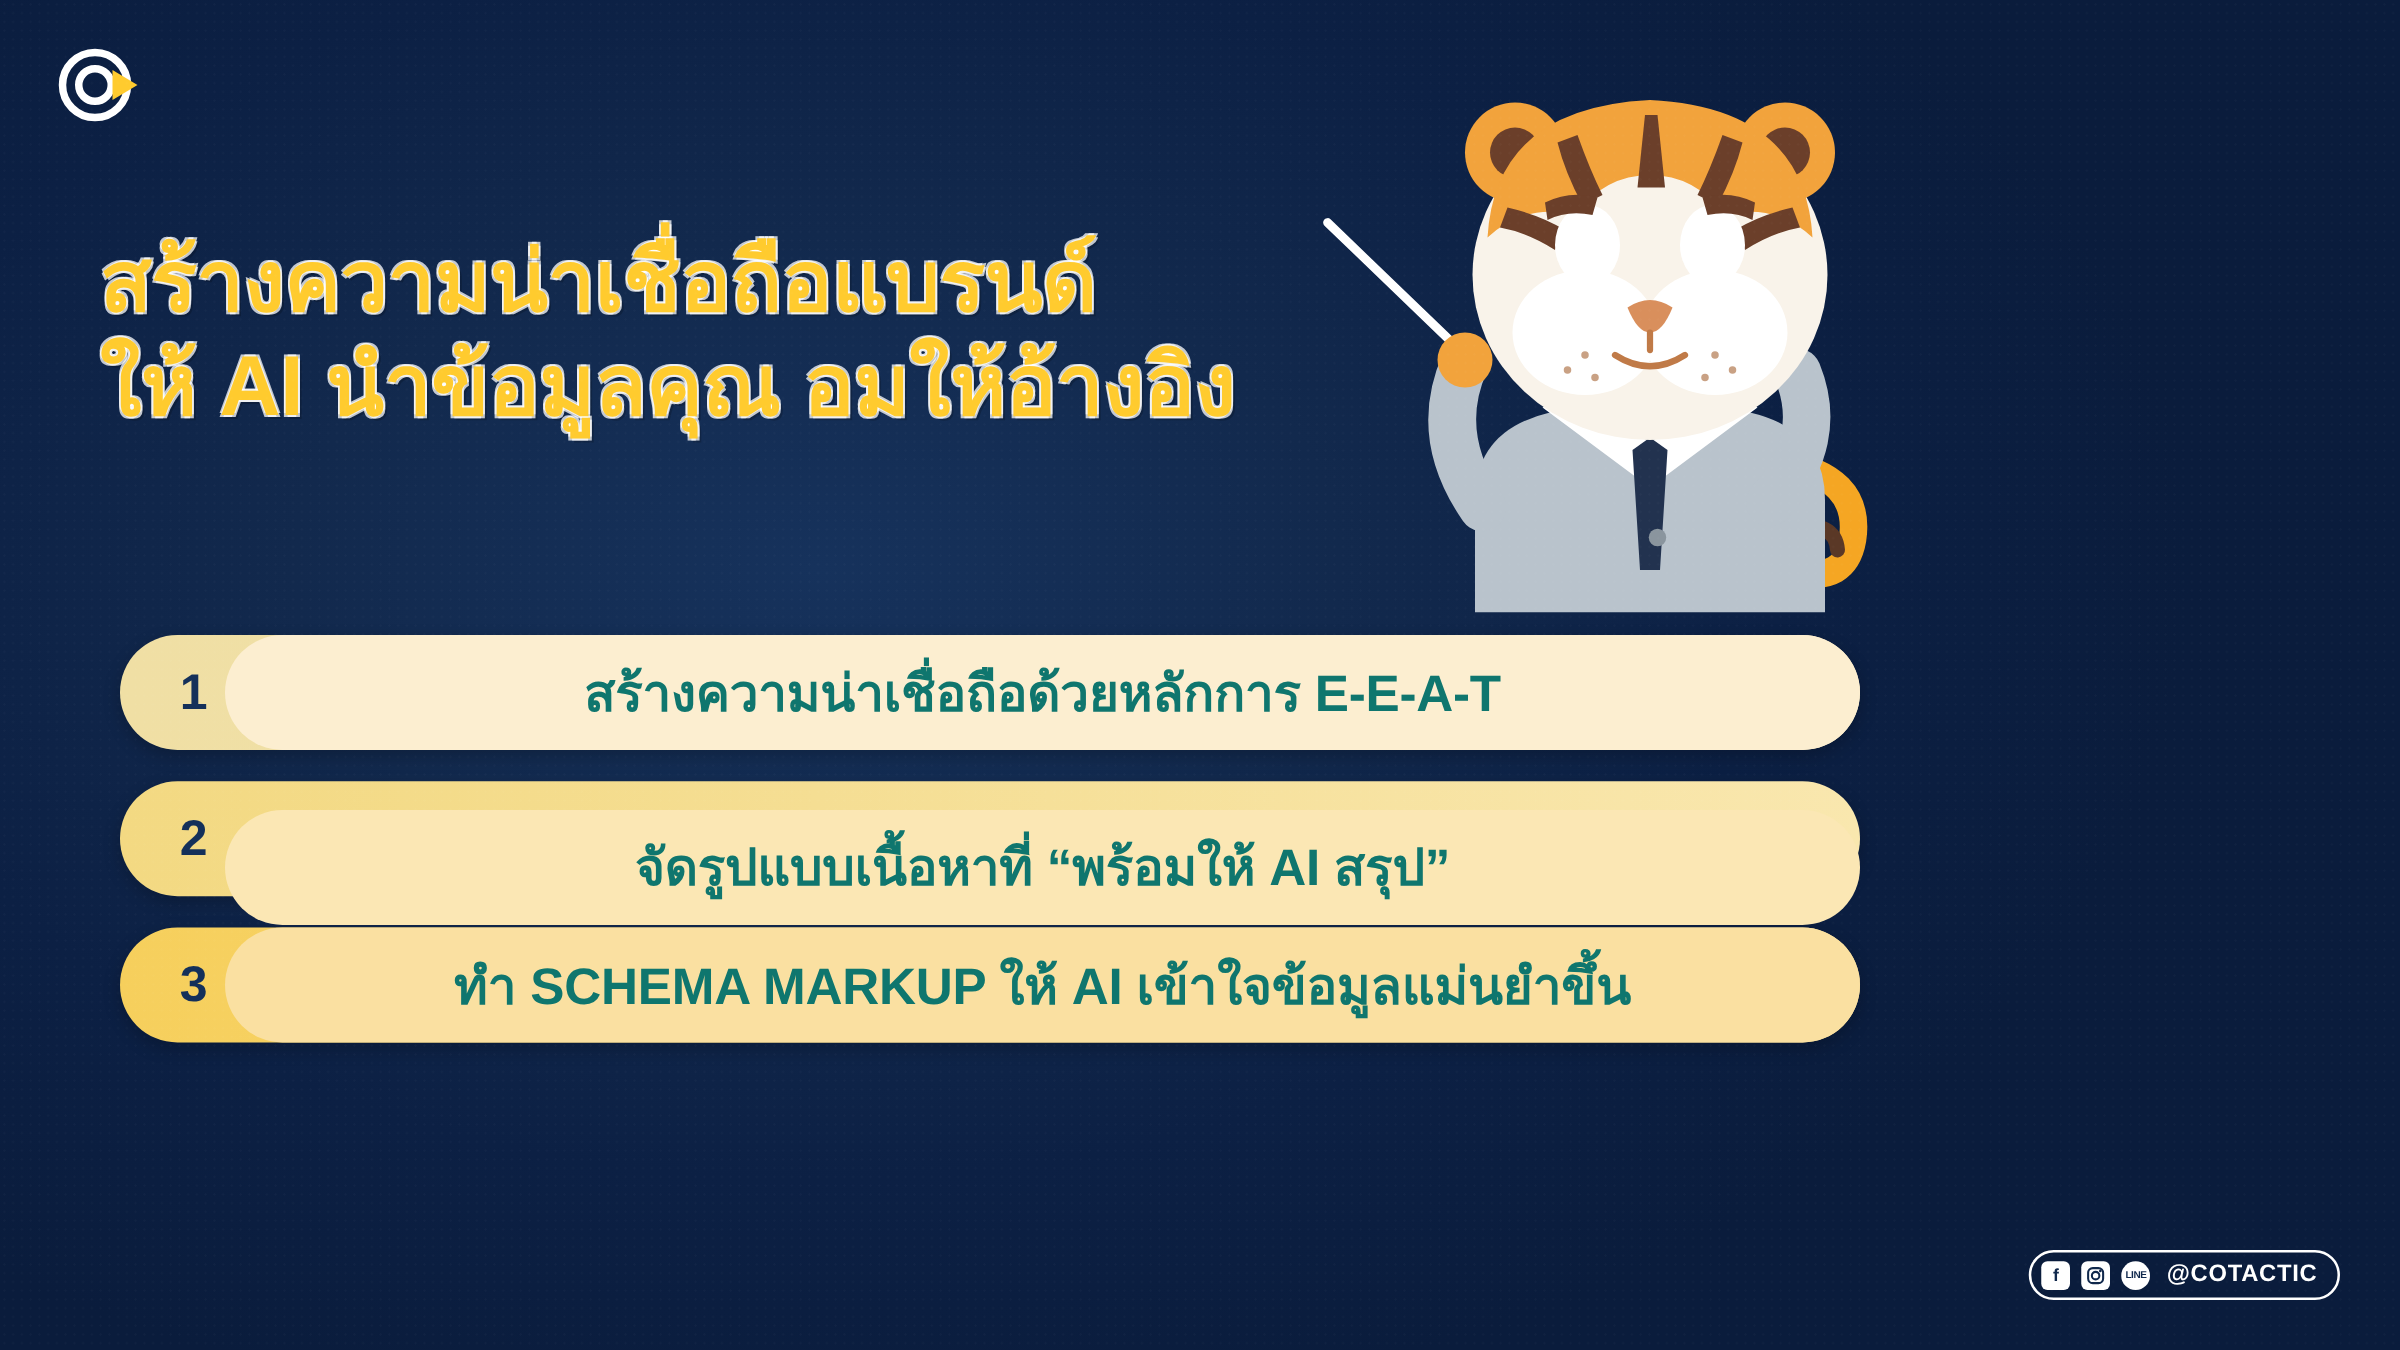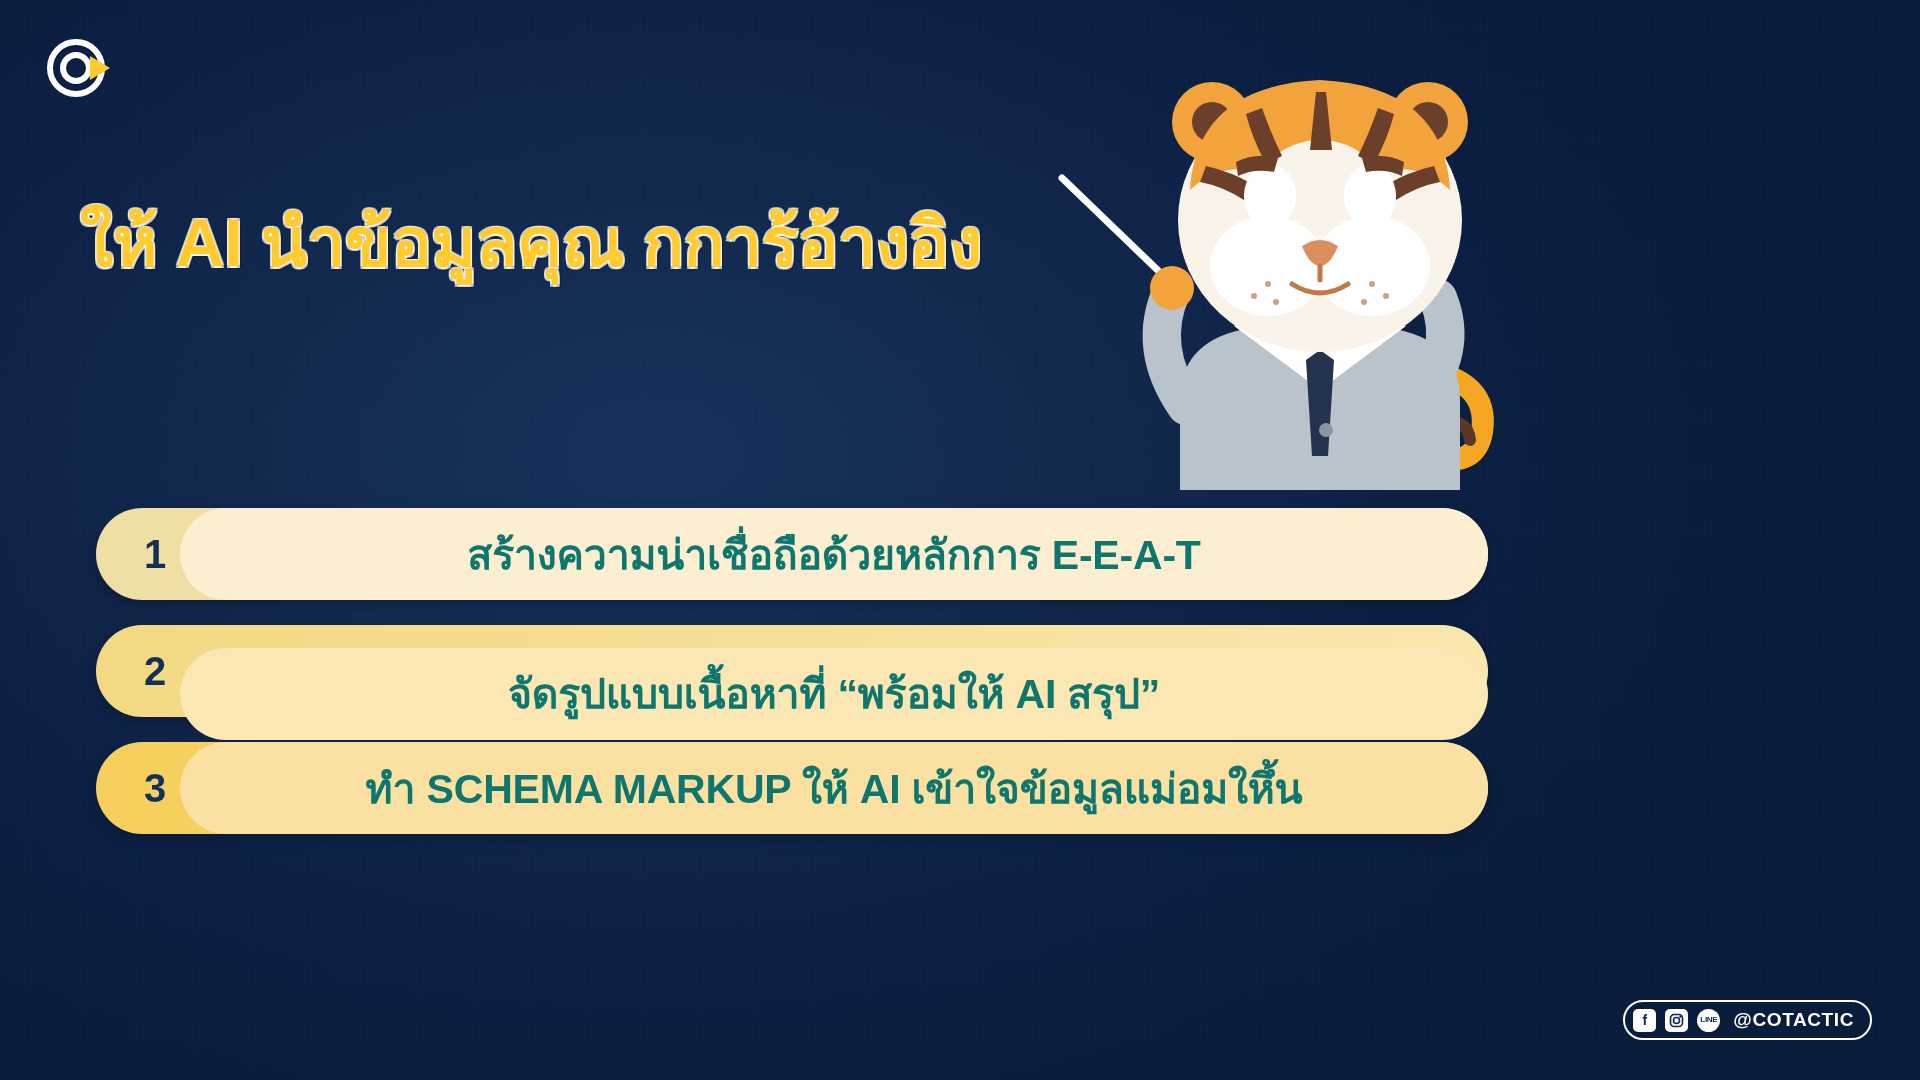--- a/index.html
+++ b/index.html
@@ -118,21 +118,22 @@
     <svg viewBox="0 0 110 80" width="110" height="80">
       <circle cx="46" cy="40" r="26" fill="none" stroke="#ffffff" stroke-width="6"></circle>
       <circle cx="46" cy="40" r="13" fill="none" stroke="#ffffff" stroke-width="6"></circle>
       <path d="M60 28 L60 52 L80 40 Z" fill="#ffcb2e"></path>
       <path d="M60 28 L60 52 L80 40 Z" fill="#0d2547" transform="translate(-7,0) scale(1)" opacity="0"></path>
     </svg>
   </div>
 
 
   <div class="headline">
-    <span class="hl l2">ให้ AI นำข้อมูลคุณ กการ้อ้างอิง</span>
+    <span class="hl l1">สร้างความน่าเชื่อถือแบรนด์</span>
+    <span class="hl l2">ให้ AI นำข้อมูลคุณ อมให้อ้างอิง</span>
   </div>
 
   <div class="mascot">
     <svg viewBox="0 0 520 420" width="520" height="420">
 
       <line x1="32" y1="108" x2="140" y2="212" stroke="#ffffff" stroke-width="7" stroke-linecap="round"></line>
       <circle cx="146" cy="218" r="12" fill="#ffcb2e"></circle>
 
       <path d="M392 300 q68 10 60 62 q-6 34 -44 26" fill="none" stroke="#f5a623" stroke-width="22" stroke-linecap="round"></path>
       <path d="M404 352 q34 -6 36 18" fill="none" stroke="#5a3826" stroke-width="12" stroke-linecap="round"></path>
@@ -195,21 +196,21 @@
     <div class="row r2">
       <div class="num">2</div>
       <div class="body">
         <span class="label">จัดรูปแบบเนื้อหาที่ “พร้อมให้ AI สรุป”</span>
       </div>
     </div>
 
     <div class="row r3">
       <div class="num">3</div>
       <div class="body">
-        <span class="label">ทำ SCHEMA MARKUP ให้ AI เข้าใจข้อมูลแม่อมใหึ้น</span>
+        <span class="label">ทำ SCHEMA MARKUP ให้ AI เข้าใจข้อมูลแม่นยำขึ้น</span>
       </div>
     </div>
 
   </div>
 
   <div class="footer">
     <span class="sico">f</span>
     <span class="sico">
       <svg viewBox="0 0 20 20" width="15" height="15">
         <rect x="2" y="2" width="16" height="16" rx="5" fill="none" stroke="#10284c" stroke-width="2.2"></rect>

